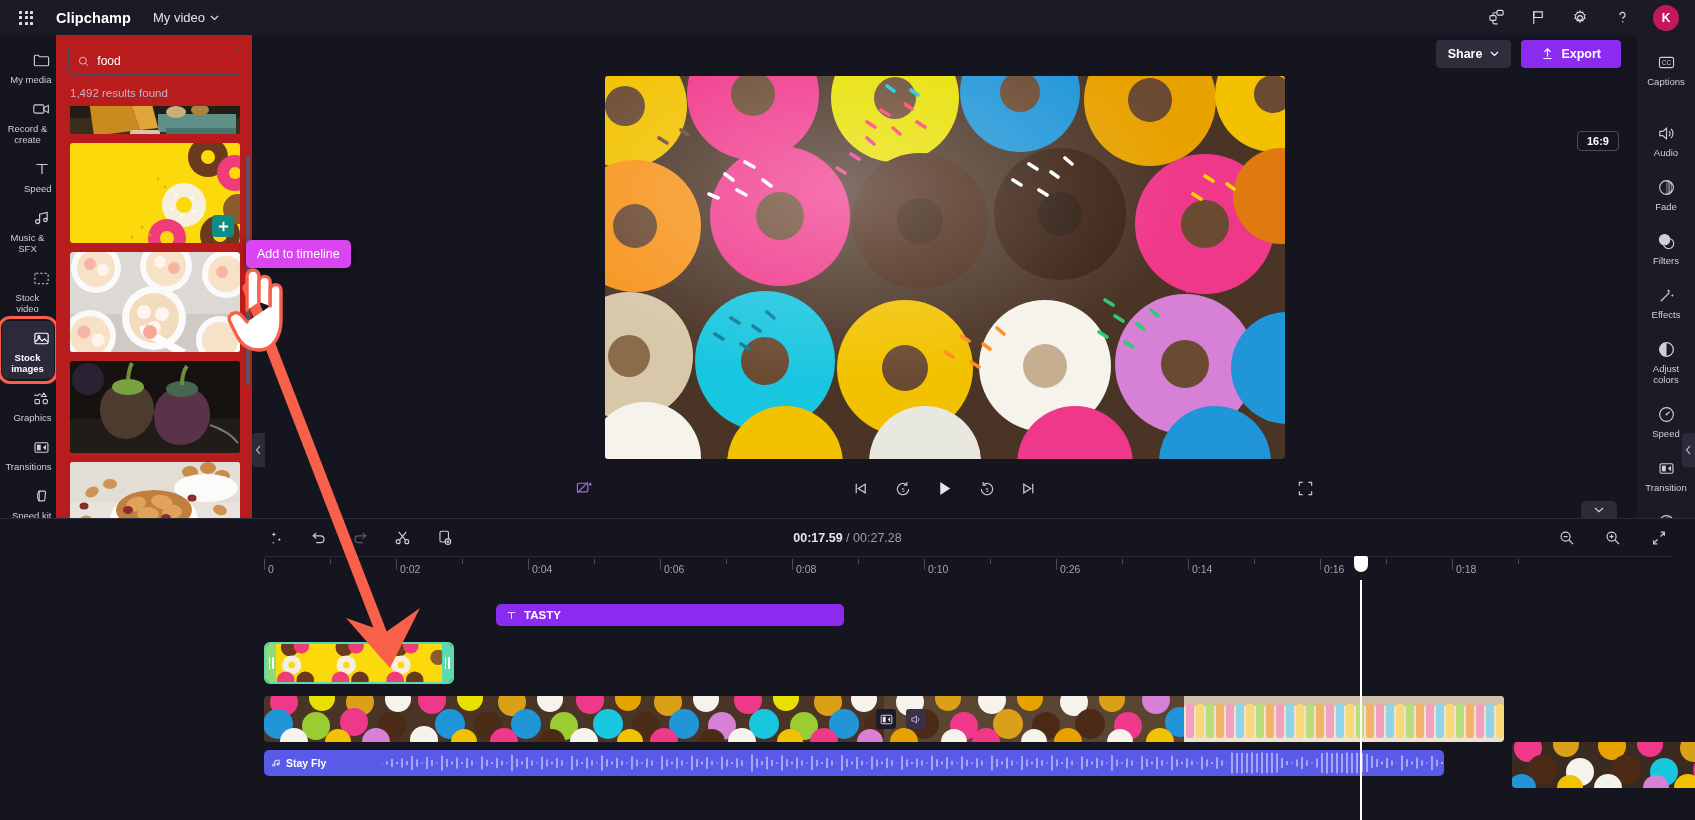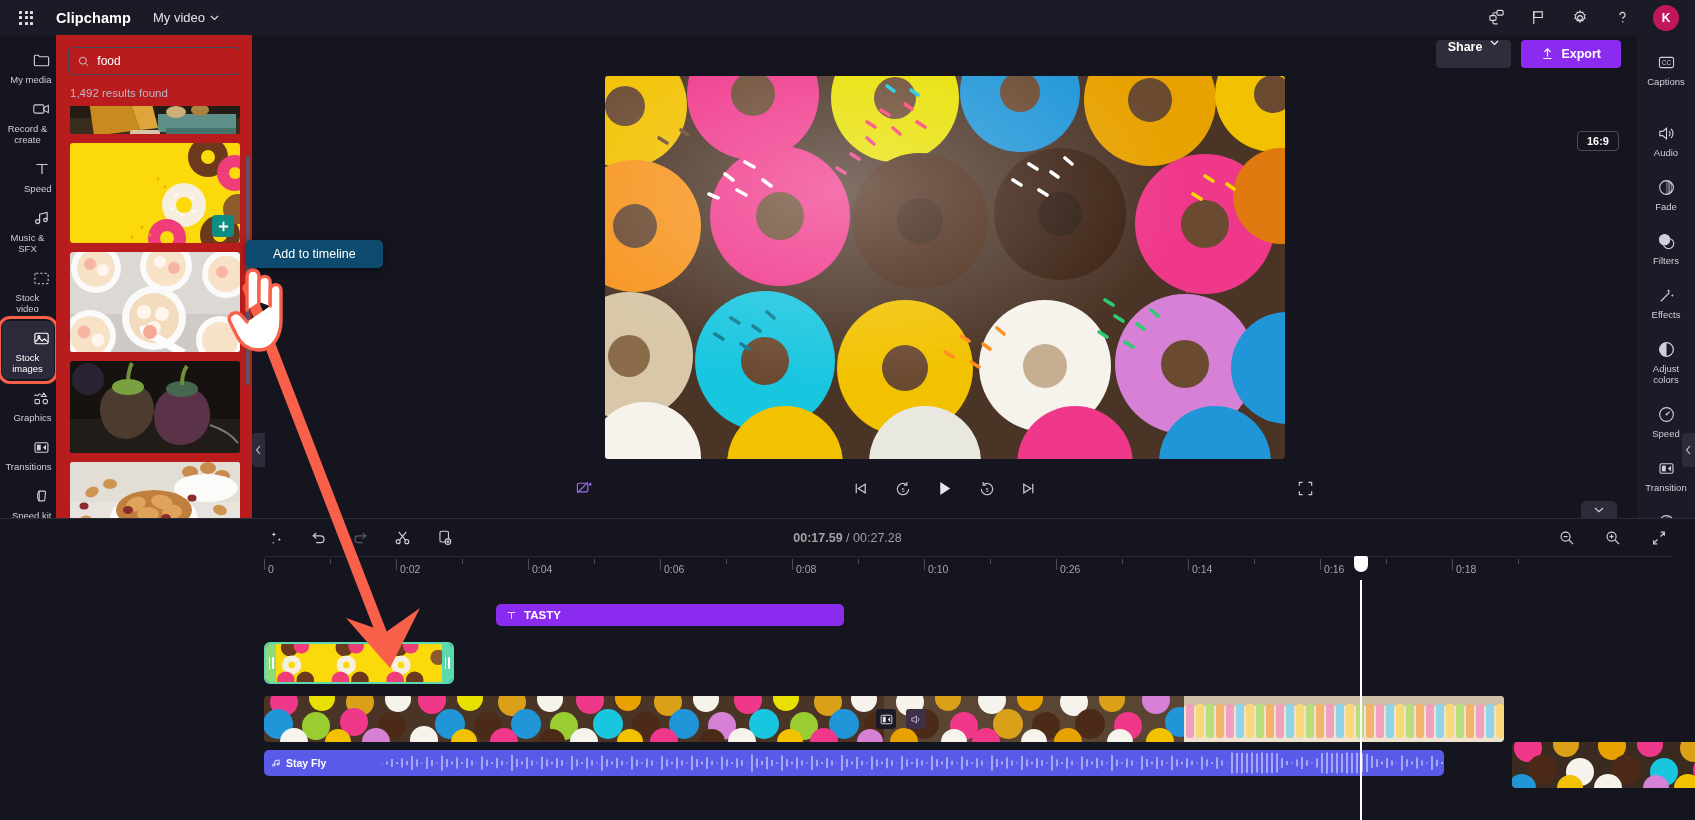--- a/index.html
+++ b/index.html
@@ -37,21 +37,21 @@
     width: 56px; background:#15151f; flex:0 0 56px; padding-top: 8px;
     display:flex; flex-direction:column; align-items:center; gap: 2px;
     border-right: 1px solid #15151f;
   }
   .rail-item {
     width: 52px; padding: 7px 2px 5px; display:flex; flex-direction:column; align-items:flex-end;
     gap:4px; border-radius:6px; cursor:pointer; color:#cfcfdb; position:relative;
   }
   .rail-item .lbl { font-size: 9.5px; line-height: 11px; text-align:center; color:#cfcfdb; }
   .rail-item.active { background:#2a2a3a; }
-  .rail-item.active .lbl { color:#fff; font-weight:normal; }
+  .rail-item.active .lbl { color:#fff; font-weight:bold; }
   .rail-item.highlight::after{
     content:""; position:absolute; left:-4px; top:-5px; right:-4px; bottom:-5px;
     border: 3px solid #f8604a; border-radius: 12px; pointer-events:none;
   }
   .icon { width:20px; height:20px; display:flex; align-items:center; justify-content:center; }
 
   
   .panel {
     width: 196px; flex:0 0 196px; background:#b91c1c; position:relative; padding: 12px 0 0;
     display:flex; flex-direction:column;
@@ -68,39 +68,39 @@
   .thumbs { flex:1; overflow:hidden; padding: 0 14px 0 14px; position:relative; }
   .thumb { width:170px; border-radius:3px; margin-bottom:9px; position:relative; overflow:hidden; cursor:pointer; }
   .thumb .img { width:100%; display:block; }
   .addbtn{
     position:absolute; right:6px; bottom:6px; width:22px; height:22px; border-radius:4px;
     background:#0f8d84; display:flex; align-items:center; justify-content:center; cursor:pointer;
   }
   .addbtn svg { display:block; }
   .pscroll { position:absolute; right:2px; top:120px; width:4px; height:230px; background:#55556a; border-radius:2px; }
   .tooltip{
-    position:absolute; left: 246px; top: 240px; background:#0c4a6e; color:#fff;
-    font-size: 12.5px; padding: 7px 27px; border-radius:5px; white-space:nowrap; z-index:30;
+    position:absolute; left: 246px; top: 240px; background:#d946ef; color:#fff;
+    font-size: 12.5px; padding: 7px 11px; border-radius:5px; white-space:nowrap; z-index:30;
     box-shadow: 0 2px 8px rgba(0,0,0,.45);
   }
   .collapse-left{
     position:absolute; left:252px; top:398px; width:13px; height:34px; background:#2b2b3a;
     border-radius: 4px 0 0 4px; display:flex; align-items:center; justify-content:center; z-index:25; cursor:pointer;
   }
   .collapse-right{
     position:absolute; right:0px; top:398px; width:13px; height:34px; background:#2b2b3a;
     border-radius: 4px 0 0 4px; display:flex; align-items:center; justify-content:center; z-index:25; cursor:pointer;
   }
 
   
   .stage { flex:1; background:#15151f; position:relative; display:flex; flex-direction:column; min-width:0;}
   .stage-top { height: 44px; display:flex; align-items:center; justify-content:flex-end; padding-right: 16px; gap:10px; }
   .btn-share{
     background:#2d2d3c; color:#fff; font-size:12.5px; font-weight:bold; border-radius:4px;
-    height:28px; padding:0 12px; display:flex; gap:8px; cursor:pointer; border:0;
+    height:28px; padding:0 12px; display:flex; align-items:center; gap:8px; cursor:pointer; border:0;
     font-family:"Liberation Sans", sans-serif;
   }
   .btn-export{
     background:#8b2bf0; color:#fff; font-size:12.5px; font-weight:bold; border-radius:4px;
     height:28px; padding:0 20px; display:flex; align-items:center; gap:7px; cursor:pointer; border:0;
     font-family:"Liberation Sans", sans-serif;
   }
   .ratio-badge{
     position:absolute; right: 18px; top: 96px; border:1px solid #4b4b60; border-radius:4px;
     font-size:11px; font-weight:bold; color:#fff; padding:3px 9px; z-index:12; cursor:pointer;
@@ -112,21 +112,21 @@
   .ctrl-center{ margin:0 auto; display:flex; align-items:center; gap: 18px; }
   .ctrl-right{ position:absolute; right: 320px; }
   .cbtn{ width:24px; height:24px; display:flex; align-items:center; justify-content:center; cursor:pointer; color:#c9c9d6;}
 
   
   .timeline { background:#15151f; flex:0 0 302px; display:flex; flex-direction:column; position:relative; }
   .tl-divider{ height:1px; background:#2a2a38; }
   .tl-toolbar{ height:37px; display:flex; align-items:center; position:relative; padding-left: 16px; }
   .tl-tools{ display:flex; align-items:center; gap:18px; padding-left: 248px;}
   .tl-time{ position:absolute; left:50%; transform:translateX(-50%); font-size:12.5px; }
-  .tl-time .cur{ font-weight:bold; color:#a3a3a3; }
+  .tl-time .cur{ font-weight:bold; color:#e5e5e5; }
   .tl-time .tot{ color:#9c9cb0; }
   .tl-zoom{ position:absolute; right: 24px; display:flex; align-items:center; gap: 22px;}
   .chev-row{ position:absolute; right: 78px; top: -18px; width:36px; height:17px; background:#2b2b3a; border-radius: 5px 5px 0 0; display:flex; align-items:center; justify-content:center; cursor:pointer; }
 
   .ruler{ height:24px; position:relative; margin-left: 264px; margin-right: 22px; border-top:1px solid #2a2a38; }
   .tick{ position:absolute; top:0; height:24px; }
   .tick .ln{ position:absolute; top:2px; width:1px; height:11px; background:#4b4b5e; }
   .tick .tx{ position:absolute; top:6px; left:4px; font-size:10.5px; color:#a2a2b4; white-space:nowrap;}
   .tick.minor .ln{ top:2px; height:5px; }
 

